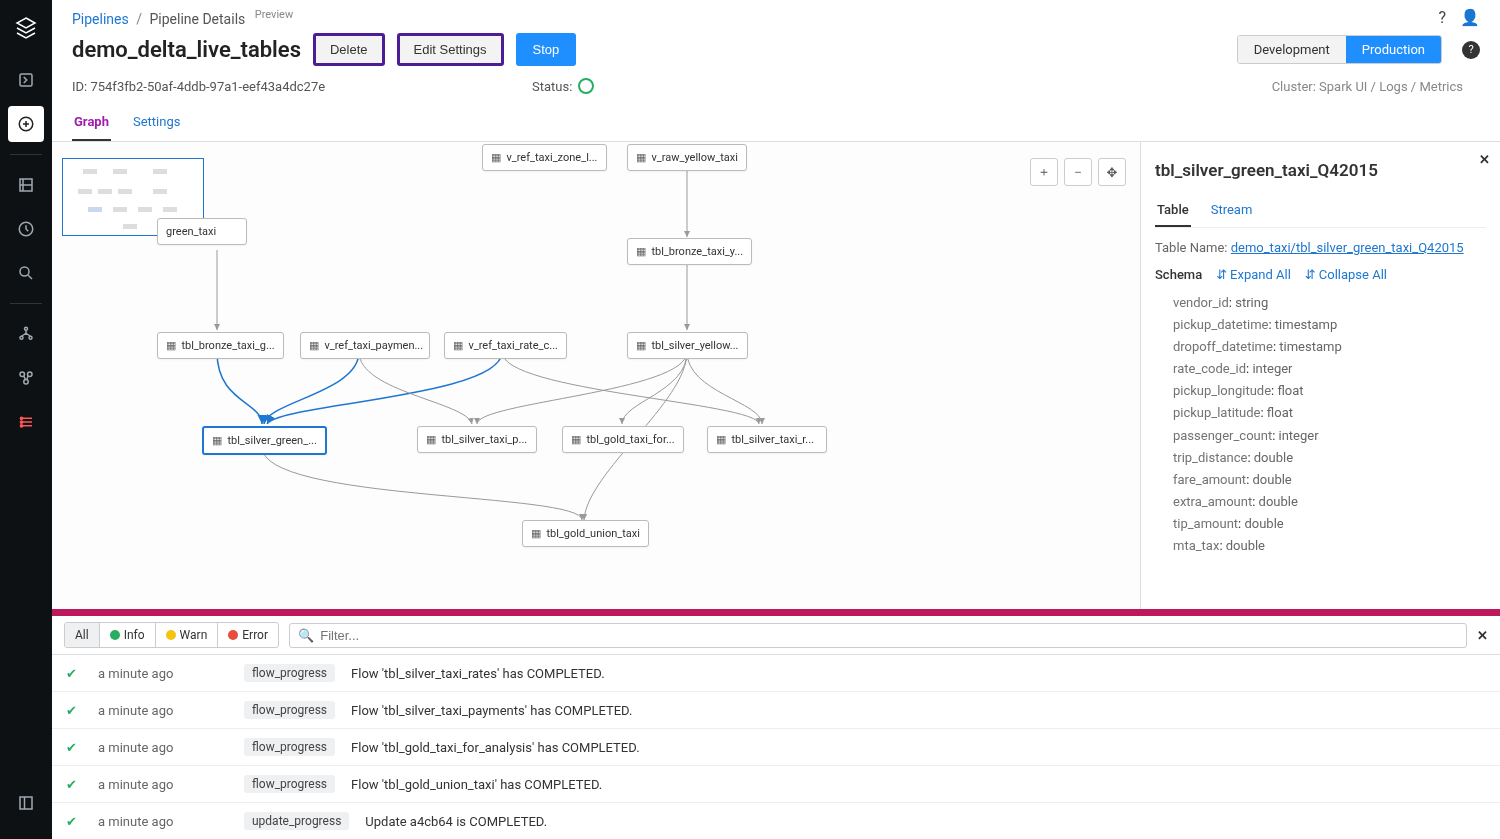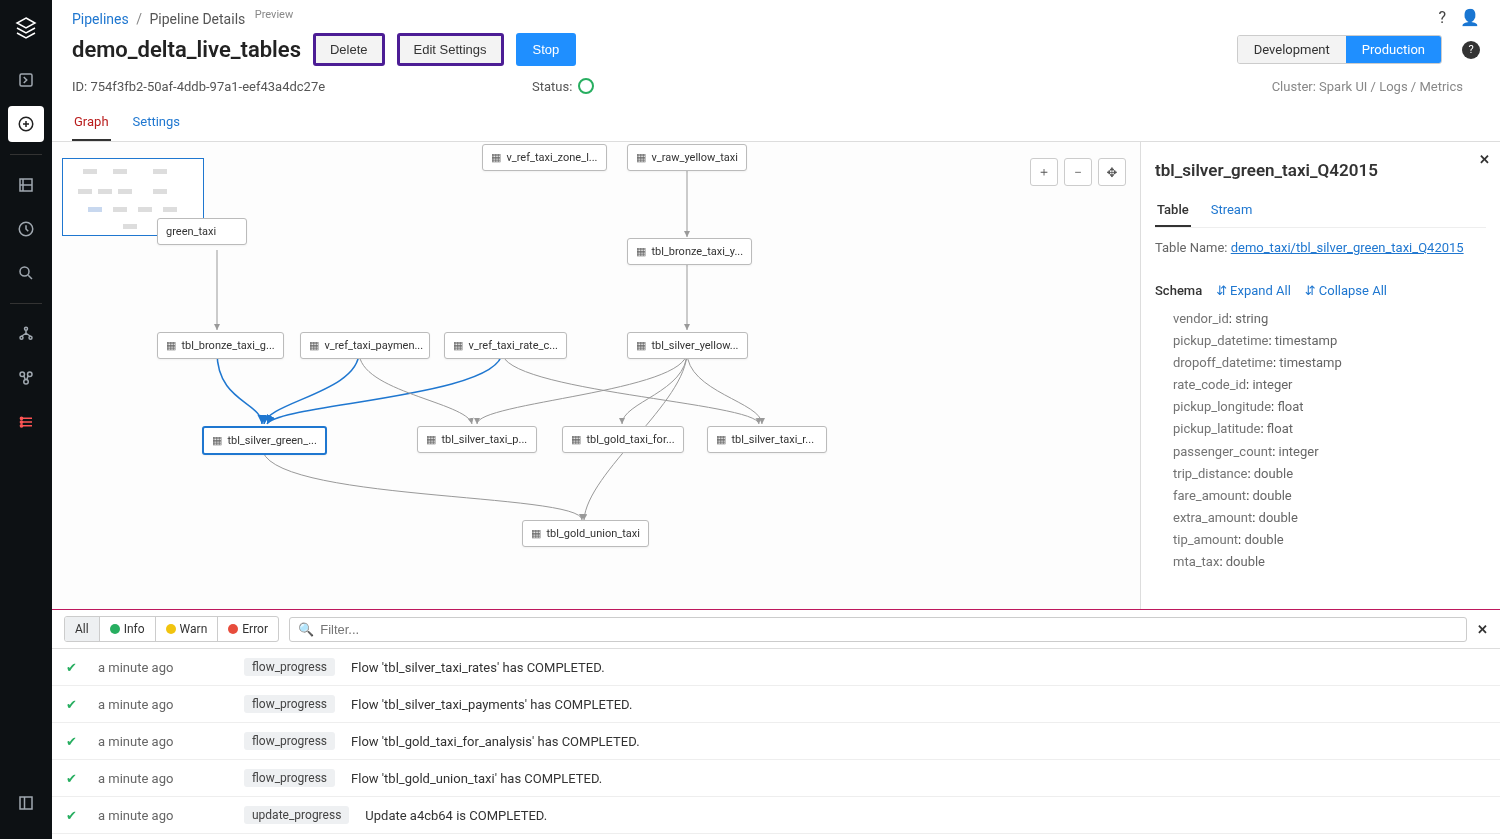--- a/index.html
+++ b/index.html
@@ -29,48 +29,48 @@
 .toggle-group .toggle { padding: 6px 16px; background: #f3f3f3; cursor: pointer; font-size: 13px; }
 .toggle-group .toggle.active { background: #1f8fff; color: #fff; }
 .help-circ { width:18px; height:18px; border-radius:50%; background:#333; color:#fff; display:flex; align-items:center; justify-content:center; font-size:11px; margin-left:8px; }
 .inforow { display: flex; padding: 4px 37px 10px 20px; font-size: 13px; color: #555; align-items: center; }
 .inforow .col1 { flex: 0 0 460px; }
 .inforow .col2 { flex: 0 0 460px; display:flex; align-items:center; gap:6px;}
 .inforow .col3 { text-align: right; flex: 1; color: #888; }
 .status-ring { width: 16px; height: 16px; border: 2px solid #27ae60; border-radius: 50%; display: inline-block; }
 .tabs { display: flex; gap: 20px; padding: 0 20px; border-bottom: 1px solid #ddd; }
 .tab { padding: 10px 2px; cursor: pointer; font-size: 13px; color: #555; border-bottom: 2px solid transparent; }
-.tab.active { border-bottom-color: #333; color: #b91c1c; font-weight:400; }
+.tab.active { border-bottom-color: #333; color: #a21caf; font-weight:700; }
 .tab.link { color: #1f77d0; }
 .worksplit { flex: 1; display: flex; min-height: 0; }
 .graph-area { flex: 1; position: relative; background: #fdfdfd; overflow: hidden; }
 .minimap { position: absolute; top: 16px; left: 10px; width: 142px; height: 78px; background: #fff; border: 1px solid #1f77d0; }
 .graph-controls { position: absolute; top: 16px; right: 14px; display: flex; gap: 6px; }
 .graph-controls .gc { width: 28px; height: 28px; border: 1px solid #ccc; border-radius: 3px; background: #fff; display:flex; align-items:center; justify-content:center; cursor:pointer; font-size:13px; color:#555;}
 .node { position: absolute; background: #fff; border: 1px solid #bbb; border-radius: 3px; padding: 6px 8px; font-size: 11px; color: #333; display: flex; align-items: center; gap: 5px; min-width: 120px; max-width: 130px; white-space: nowrap; overflow: hidden; text-overflow: ellipsis; box-shadow: 0 1px 2px rgba(0,0,0,0.05); }
 .node.selected { border: 2px solid #1f77d0; }
 .node .nicon { font-size: 11px; color: #666; flex-shrink:0; }
 svg.edges { position: absolute; top:0; left:0; width:100%; height:100%; pointer-events:none; }
 .details { width: 360px; border-left: 1px solid #ddd; display: flex; flex-direction: column; padding: 12px 14px; overflow-y: auto; position:relative; }
 .details .close { position: absolute; top: 10px; right: 10px; cursor: pointer; font-weight: bold; }
 .details h2 { font-size: 17px; font-weight: 600; margin: 6px 0 14px 0; }
 .detail-tabs { display: flex; gap: 18px; border-bottom: 1px solid #eee; margin-bottom: 12px; }
 .detail-tab { padding: 8px 2px; font-size: 13px; cursor: pointer; border-bottom: 2px solid transparent; }
 .detail-tab.active { border-bottom-color: #333; font-weight: 500; }
 .detail-tab.link { color: #1f77d0; }
-.kv { font-size: 13px; margin-bottom: 28px; }
+.kv { font-size: 13px; margin-bottom: 12px; }
 .kv .k { color: #666; }
 .kv .v { color: #1f77d0; text-decoration: underline; cursor: pointer; }
 .schema-head { display: flex; align-items: center; gap: 14px; margin-bottom: 10px; font-size: 13px; }
 .schema-head .label { font-weight: 500; color:#333; }
 .schema-head .action { color: #1f77d0; cursor: pointer; display:flex; align-items:center; gap:3px; }
 .schema-list { font-size: 13px; line-height: 1.7; padding-left: 18px; }
 .schema-list .field { color: #737373; }
 .schema-list .type { color: #666; }
-.logpanel { height: 230px; border-top: 1px solid #be185d; display: flex; flex-direction: column; }
+.logpanel { height: 230px; border-top: 7px solid #be185d; display: flex; flex-direction: column; }
 .logbar { display: flex; align-items: center; padding: 6px 12px; gap: 0; border-bottom: 1px solid #ddd; }
 .logfilter-group { display: flex; border: 1px solid #ccc; border-radius: 3px; overflow:hidden; }
 .logfilter { padding: 5px 10px; font-size: 12px; cursor: pointer; border-right:1px solid #ccc; display:flex; align-items:center; gap:4px; }
 .logfilter:last-child { border-right:none; }
 .logfilter.active { background: #eef0f2; }
 .logsearch { flex: 1; margin-left: 10px; border: 1px solid #ccc; border-radius: 3px; padding: 4px 8px; display:flex; align-items:center; gap:6px; }
 .logsearch input { border: none; outline: none; flex:1; font-size:13px; }
 .logclose { margin-left: 10px; font-weight: bold; cursor: pointer; }
 .logrows { flex: 1; overflow-y: auto; }
 .logrow { display: flex; align-items: center; padding: 9px 14px; border-bottom: 1px solid #eee; font-size: 13px; gap: 16px; }

